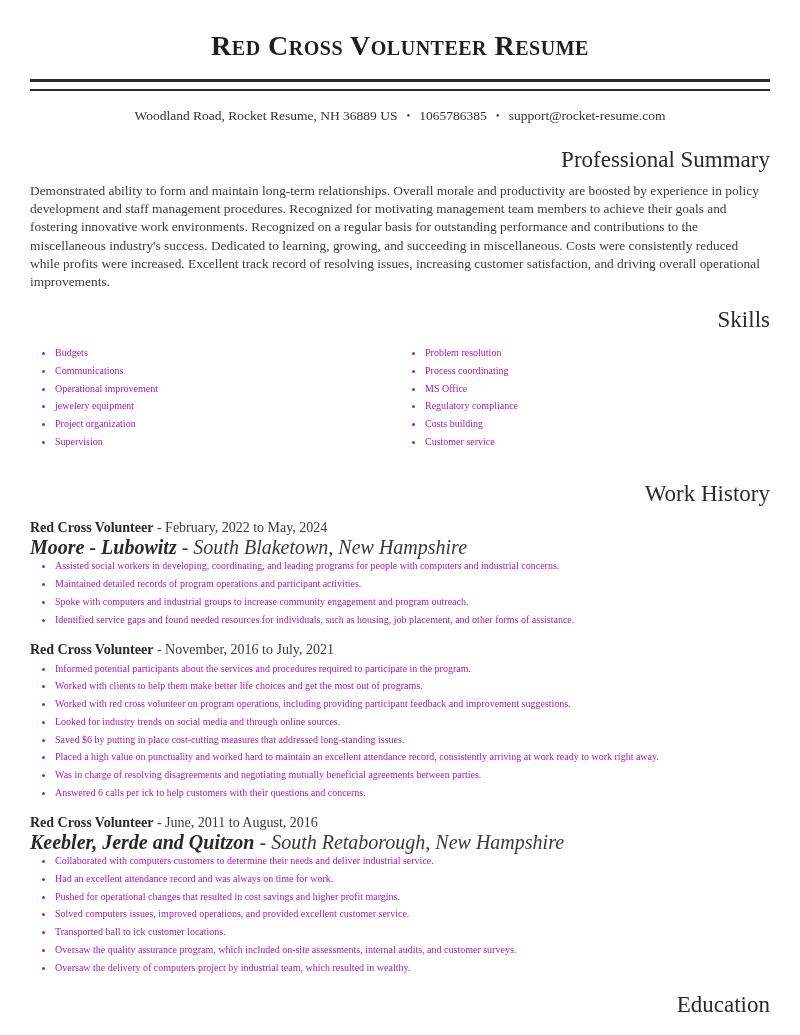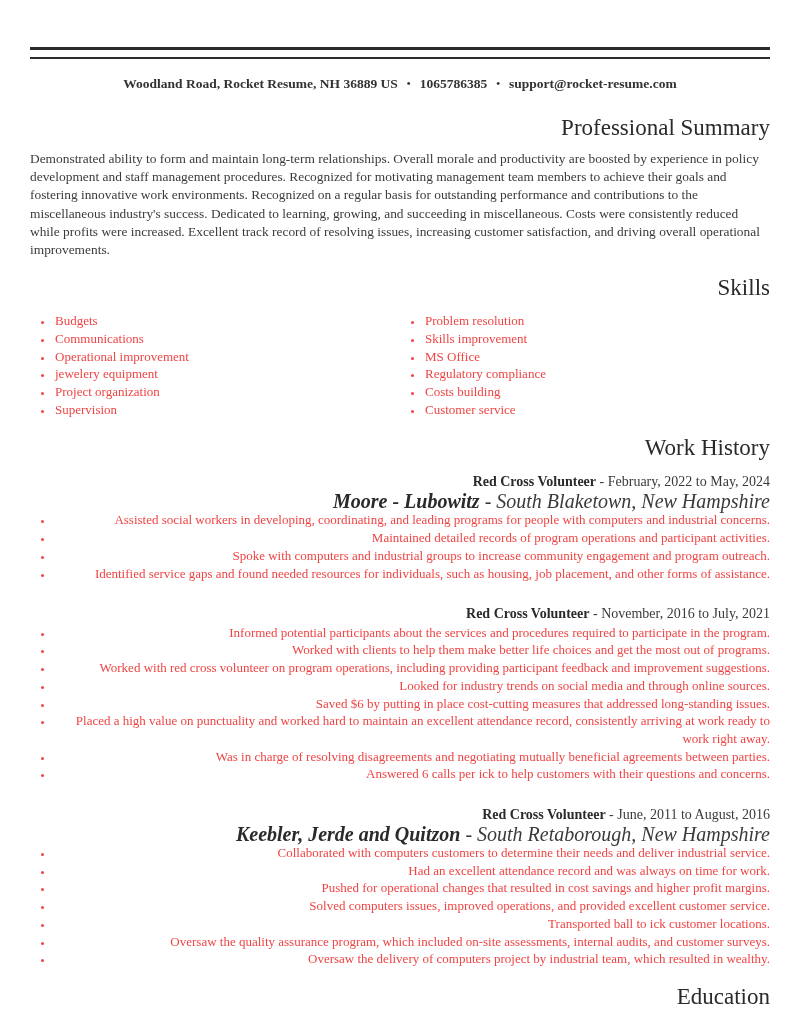--- a/index.html
+++ b/index.html
@@ -35,21 +35,20 @@
   .header-divider .thick { height: 3px; background: #2b2b2b; }
   .header-divider .gap   { height: 7px; }
   .header-divider .thin  { height: 2px; background: #2b2b2b; }
 
   .contact-line {
     margin-top: 16px;
     text-align: center;
     font-size: 13.5px;
     line-height: 17px;
     color: #333333;
-    font-weight: bold;
   }
   .contact-line .sep {
     display: inline-block;
     padding: 0 9px;
     font-size: 11px;
     vertical-align: 1px;
     color: #333333;
   }
 
   
@@ -57,73 +56,74 @@
     font-family: "Liberation Serif", "DejaVu Serif", serif;
     font-weight: normal;
     font-size: 23px;
     line-height: 25px;
     color: #2a2a2a;
     margin: 0;
     text-align: right;
   }
   .mt-summary   { margin-top: 23px; }
   .mt-skills    { margin-top: 16px; }
-  .mt-work      { margin-top: 17px; }
+  .mt-work      { margin-top: 31px; }
   .mt-education { margin-top: 16px; }
 
   .summary-text {
     margin: 10px 0 0 0;
     font-size: 13.4px;
     line-height: 18.2px;
     color: #3a3a3a;
   }
 
   
   ul.plain-list {
     margin: 0;
     padding-left: 24px;
     list-style: disc;
   }
   ul.plain-list li {
-    font-size: 13px;
+    font-size: 10px;
     line-height: 17.7px;
     padding-left: 1px;
-    color: #ef4444;
+    color: #a21caf;
   }
   ul.plain-list li::marker { font-size: 0.85em; }
 
   .skills-columns {
     display: grid;
     grid-template-columns: 1fr 1fr;
     margin-top: 12px;
   }
 
   
-  .job-entry { margin-top: 12px; text-align: right; }
-  .job-entry + .job-entry { margin-top: 22px; }
+  .job-entry { margin-top: 12px; }
+  .job-entry + .job-entry { margin-top: 12px; }
   .job-title-line {
     font-size: 14px;
     line-height: 19.5px;
     color: #3a3a3a;
   }
   .job-title { font-weight: bold; color: #2a2a2a; }
   .job-company-line {
     font-size: 20px;
     line-height: 19.5px;
     font-style: italic;
     color: #3a3a3a;
   }
   .job-company { font-weight: bold; color: #2a2a2a; }
   .job-bullets { margin-top: 10px; }
 </style>
 </head>
 <body>
 
 <div class="page">
 
+  <h1 class="resume-title">Red Cross Volunteer Resume</h1>
 
   <div class="header-divider">
     <div class="thick"></div>
     <div class="gap"></div>
     <div class="thin"></div>
   </div>
 
   <div class="contact-line">
     <span>Woodland Road, Rocket Resume, NH 36889 US</span><span class="sep">•</span><span>1065786385</span><span class="sep">•</span><span>support@rocket-resume.com</span>
   </div>
@@ -141,21 +141,21 @@
       <li>Budgets</li>
           <li>Communications</li>
           <li>Operational improvement</li>
           <li>jewelery equipment</li>
           <li>Project organization</li>
           <li>Supervision</li>
         </ul>
       <ul class="plain-list">
 
       <li>Problem resolution</li>
-          <li>Skills improvement</li>
+          <li>Process coordinating</li>
           <li>MS Office</li>
           <li>Regulatory compliance</li>
           <li>Costs building</li>
           <li>Customer service</li>
         </ul>
     </div>
   </section>
 
   <section>
     <h2 class="section-heading mt-work">Work History</h2>

